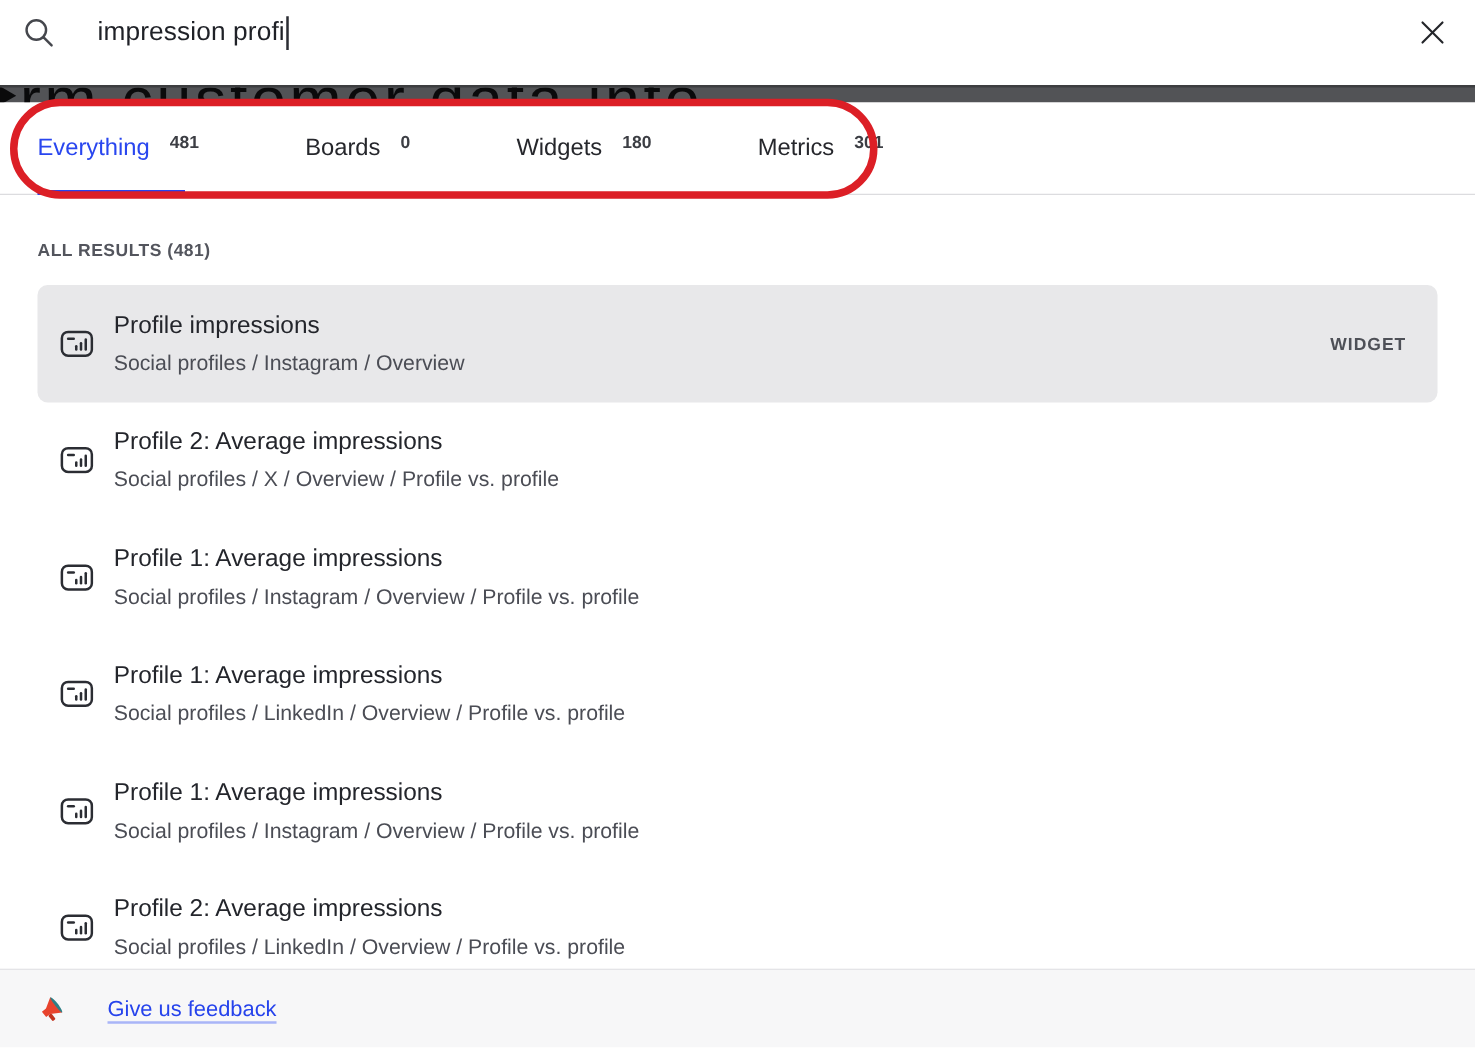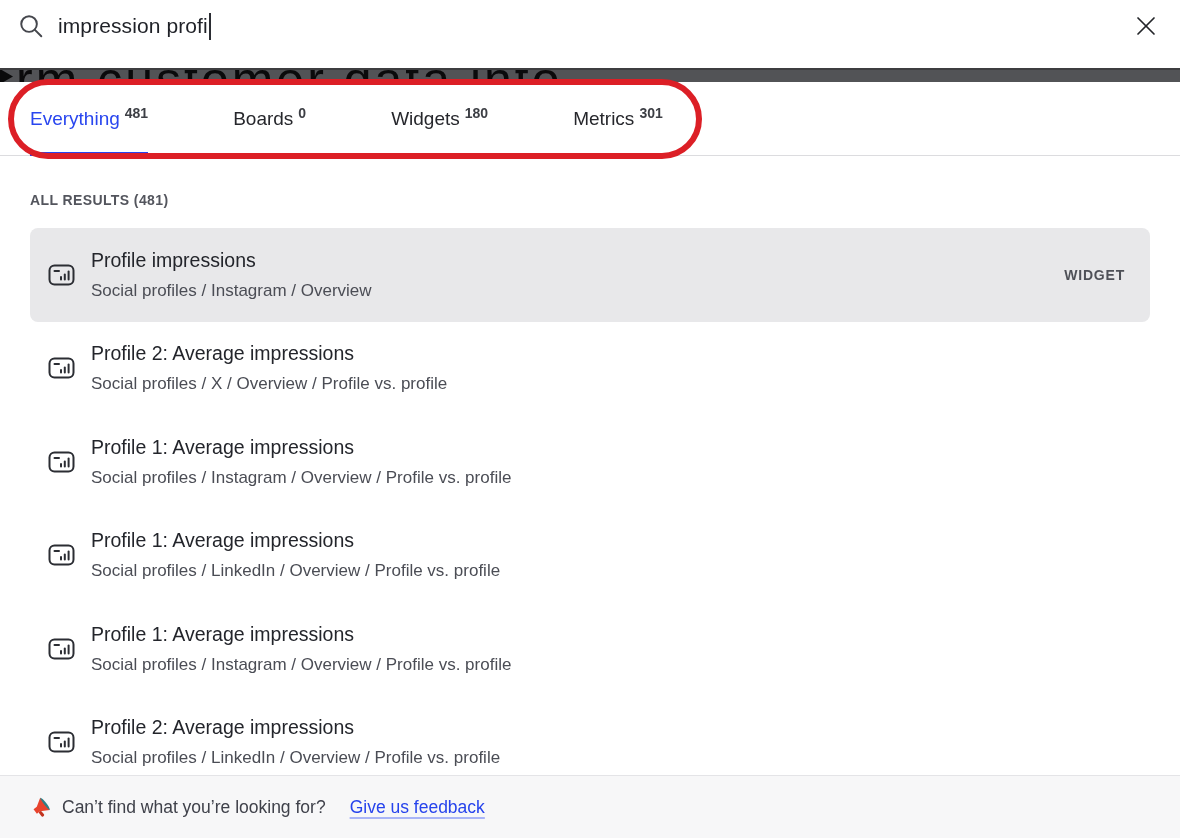--- a/index.html
+++ b/index.html
@@ -11,20 +11,21 @@
     color: #23252b;
   }
 
   
   .searchbar {
     position: absolute; top: 0; left: 0; right: 0; height: 68px;
     background: #ffffff;
     display: flex; align-items: center;
     padding: 0 16px 16px 18px;
     z-index: 5;
+    gap: 20px;
   }
   .search-icon { width: 26px; height: 26px; flex: 0 0 auto; margin-right: 14px; color: #45474d; }
   .search-value {
     font-size: 21px; color: #1f2127; letter-spacing: .1px;
     display: flex; align-items: center;
     flex: 1 1 auto; white-space: pre;
   }
   .caret {
     display: inline-block; width: 2px; height: 27px;
     background: #2b2d33; margin-left: 1px;
@@ -59,21 +60,21 @@
     background: #ffffff;
     display: flex; align-items: center; gap: 85px;
     padding: 0 30px;
     border-bottom: 1px solid #dcdcdf;
     z-index: 2;
   }
   .tab { display: flex; align-items: flex-start; cursor: pointer; }
   .tab-label { font-size: 19px; color: #26272c; line-height: 24px; }
   .tab-count {
     font-size: 14px; font-weight: 600; color: #3c3e44;
-    margin-left: 5px; line-height: 14px; position: relative; top: -1px;
+    margin-left: 16px; line-height: 14px; position: relative; top: -1px;
   }
   .tab.active .tab-label { color: #2946ef; }
   .active-underline {
     position: absolute; left: 30px; bottom: -1px;
     width: 118px; height: 4px; background: #2743ee;
   }
 
   
   .annotation {
     position: absolute; left: 8px; top: 79px;
@@ -275,17 +276,16 @@
   </main>
 
   <footer class="footerbar">
     <svg class="megaphone-icon" viewBox="0 0 24 24">
       <g transform="rotate(-38 12 12)">
         <path d="M4 9 h4.5 L17.5 3.5 v17 L8.5 15 H4 z" fill="#e8432d"></path>
         <path d="M17.5 3.5 c2.2 1.6 2.2 15.4 0 17 c-1.4 -1.2 -1.4 -15.8 0 -17 z" fill="#2e7f86"></path>
         <rect x="6.2" y="15" width="3.4" height="6.5" rx="1.2" fill="#c2331f"></rect>
       </g>
     </svg>
-    <span class="footer-text">Can’t find what you’re looking for?</span>
     <a class="footer-link">Give us feedback</a>
   </footer>
 
 </div>
 
 </body></html>

